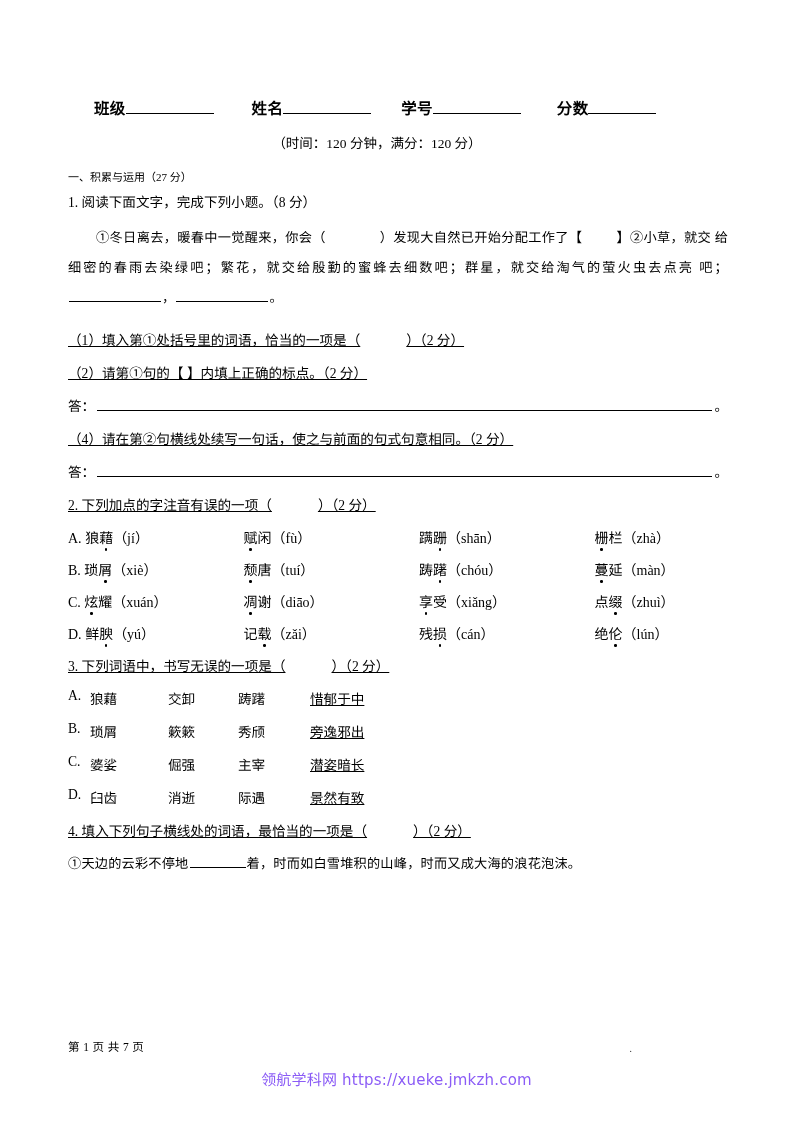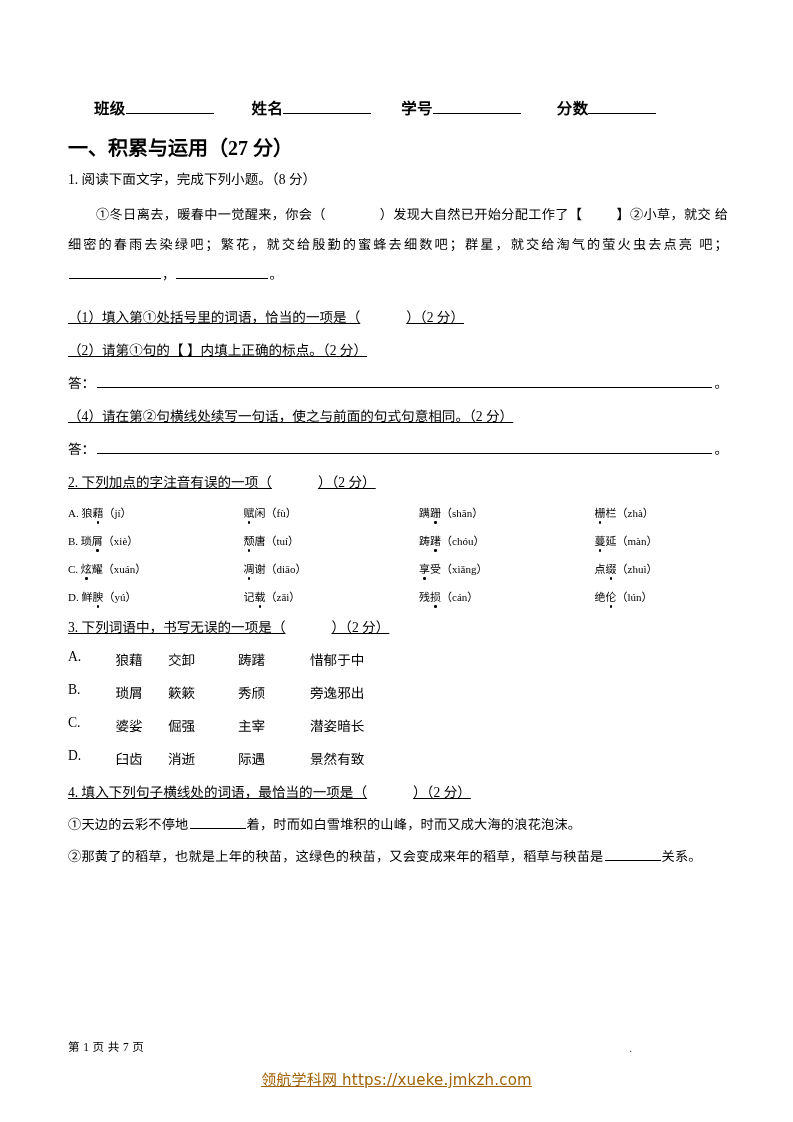--- a/index.html
+++ b/index.html
@@ -68,22 +68,22 @@
   .doc-title .unit { margin-right: 18px; }
   .doc-subtitle {
     text-align: center;
     font-size: 13.5px;
     margin: 0 0 16px 0;
     padding-right: 42px;
   }
 
   
   .section-head {
-    font-size: 20px;
-    font-weight: bold;
+    font-size: 11px;
+    font-weight: normal;
     margin: 14px 0 12px 0;
   }
 
   
   .q-line {
     font-size: 13.6px;
     line-height: 1.0;
     margin: 0 0 13px 0;
     white-space: nowrap;
   }
@@ -126,21 +126,21 @@
   .ans-row .rule {
     flex: 1 1 auto;
     border-bottom: 1px solid #000;
     height: .92em;
     margin: 0 2px;
   }
   .ans-row .period { font-size: 13.6px; }
 
   
   .py-row {
-    font-size: 11px;
+    font-size: 14px;
     margin: 0 0 12px 0;
     display: flex;
     gap: 42px;
   }
   .py-row .cell { width: 25%; white-space: nowrap; }
   .py-row .cell:first-child { width: 25%; }
   .dotted {
     position: relative;
     display: inline-block;
   }
@@ -156,24 +156,24 @@
     border-radius: 50%;
   }
 
   
   .w-row {
     font-size: 13.6px;
     margin: 0 0 13px 0;
     display: flex;
   }
   .w-row .lead { width: 22px; }
-  .w-row .w1 { width: 78px; text-align: center; }
+  .w-row .w1 { width: 78px; }
   .w-row .w2 { width: 70px; }
   .w-row .w3 { width: 72px; }
-  .w-row .w4 { white-space: nowrap; }
+  .w-row .w4 { white-space: nowrap; text-decoration: underline; }
 
   
   .sent {
     font-size: 13.2px;
     margin: 0 0 13px 0;
     letter-spacing: .2px;
     white-space: nowrap;
   }
   .mini-rule {
     display: inline-block;
@@ -204,23 +204,22 @@
     color: #444;
   }
   .watermark {
     position: absolute;
     left: 0;
     top: 1068px;
     width: 793px;
     text-align: center;
     font-family: "DejaVu Sans", "Liberation Sans", sans-serif;
     font-size: 15px;
-    color: #a16207;
+    color: #8b5cf6;
     letter-spacing: .2px;
-    text-decoration: underline;
   }
 </style>
 </head>
 <body>
 
 <div class="page">
 
   <div class="content">
 
     <div class="id-line">
@@ -238,20 +237,21 @@
         <span class="lbl">学号</span>
         <span class="rule" style="width:88px"></span>
       </span>
       <span class="gap-c"></span>
       <span class="id-field">
         <span class="lbl">分数</span>
         <span class="rule" style="width:68px"></span>
       </span>
     </div>
 
+    <div class="doc-subtitle">（时间：120 分钟，满分：120 分）</div>
 
     <div class="section-head">一、积累与运用（27 分）</div>
 
     <div class="q-line">1. 阅读下面文字，完成下列小题。（8 分）</div>
 
     <div class="passage">
       <span class="indent"></span><span>①冬日离去，暖春中一觉醒来，你会（</span><span class="paren-blank"></span><span>）发现大自然已开始分配工作了【</span><span class="brack-blank"></span><span>】②小草，就交</span>
       <span>给细密的春雨去染绿吧；繁花，就交给殷勤的蜜蜂去细数吧；群星，就交给淘气的萤火虫去点亮</span>
       <span>吧；</span><span class="mini-rule" style="width:92px"></span><span>，</span><span class="mini-rule" style="width:92px"></span><span>。</span>
     </div>
@@ -380,23 +380,20 @@
     </div>
 
     <div class="sub-q">
       <span>4. 填入下列句子横线处的词语，最恰当的一项是（</span><span class="inline-blank-paren"></span><span>）（2 分）</span>
     </div>
 
     <div class="sent">
       <span>①天边的云彩不停地</span><span class="mini-rule"></span><span>着，时而如白雪堆积的山峰，时而又成大海的浪花泡沫。</span>
     </div>
 
-    <div class="sent">
-      <span>②那黄了的稻草，也就是上年的秧苗，这绿色的秧苗，又会变成来年的稻草，稻草与秧苗是</span><span class="mini-rule"></span><span>关系。</span>
-    </div>
 
   </div>
 
   <div class="footer">
     <span class="pg">第 1 页 共 7 页</span>
     <span class="dot-right">.</span>
   </div>
   <div class="watermark">领航学科网 https://xueke.jmkzh.com</div>
 
 </div>

